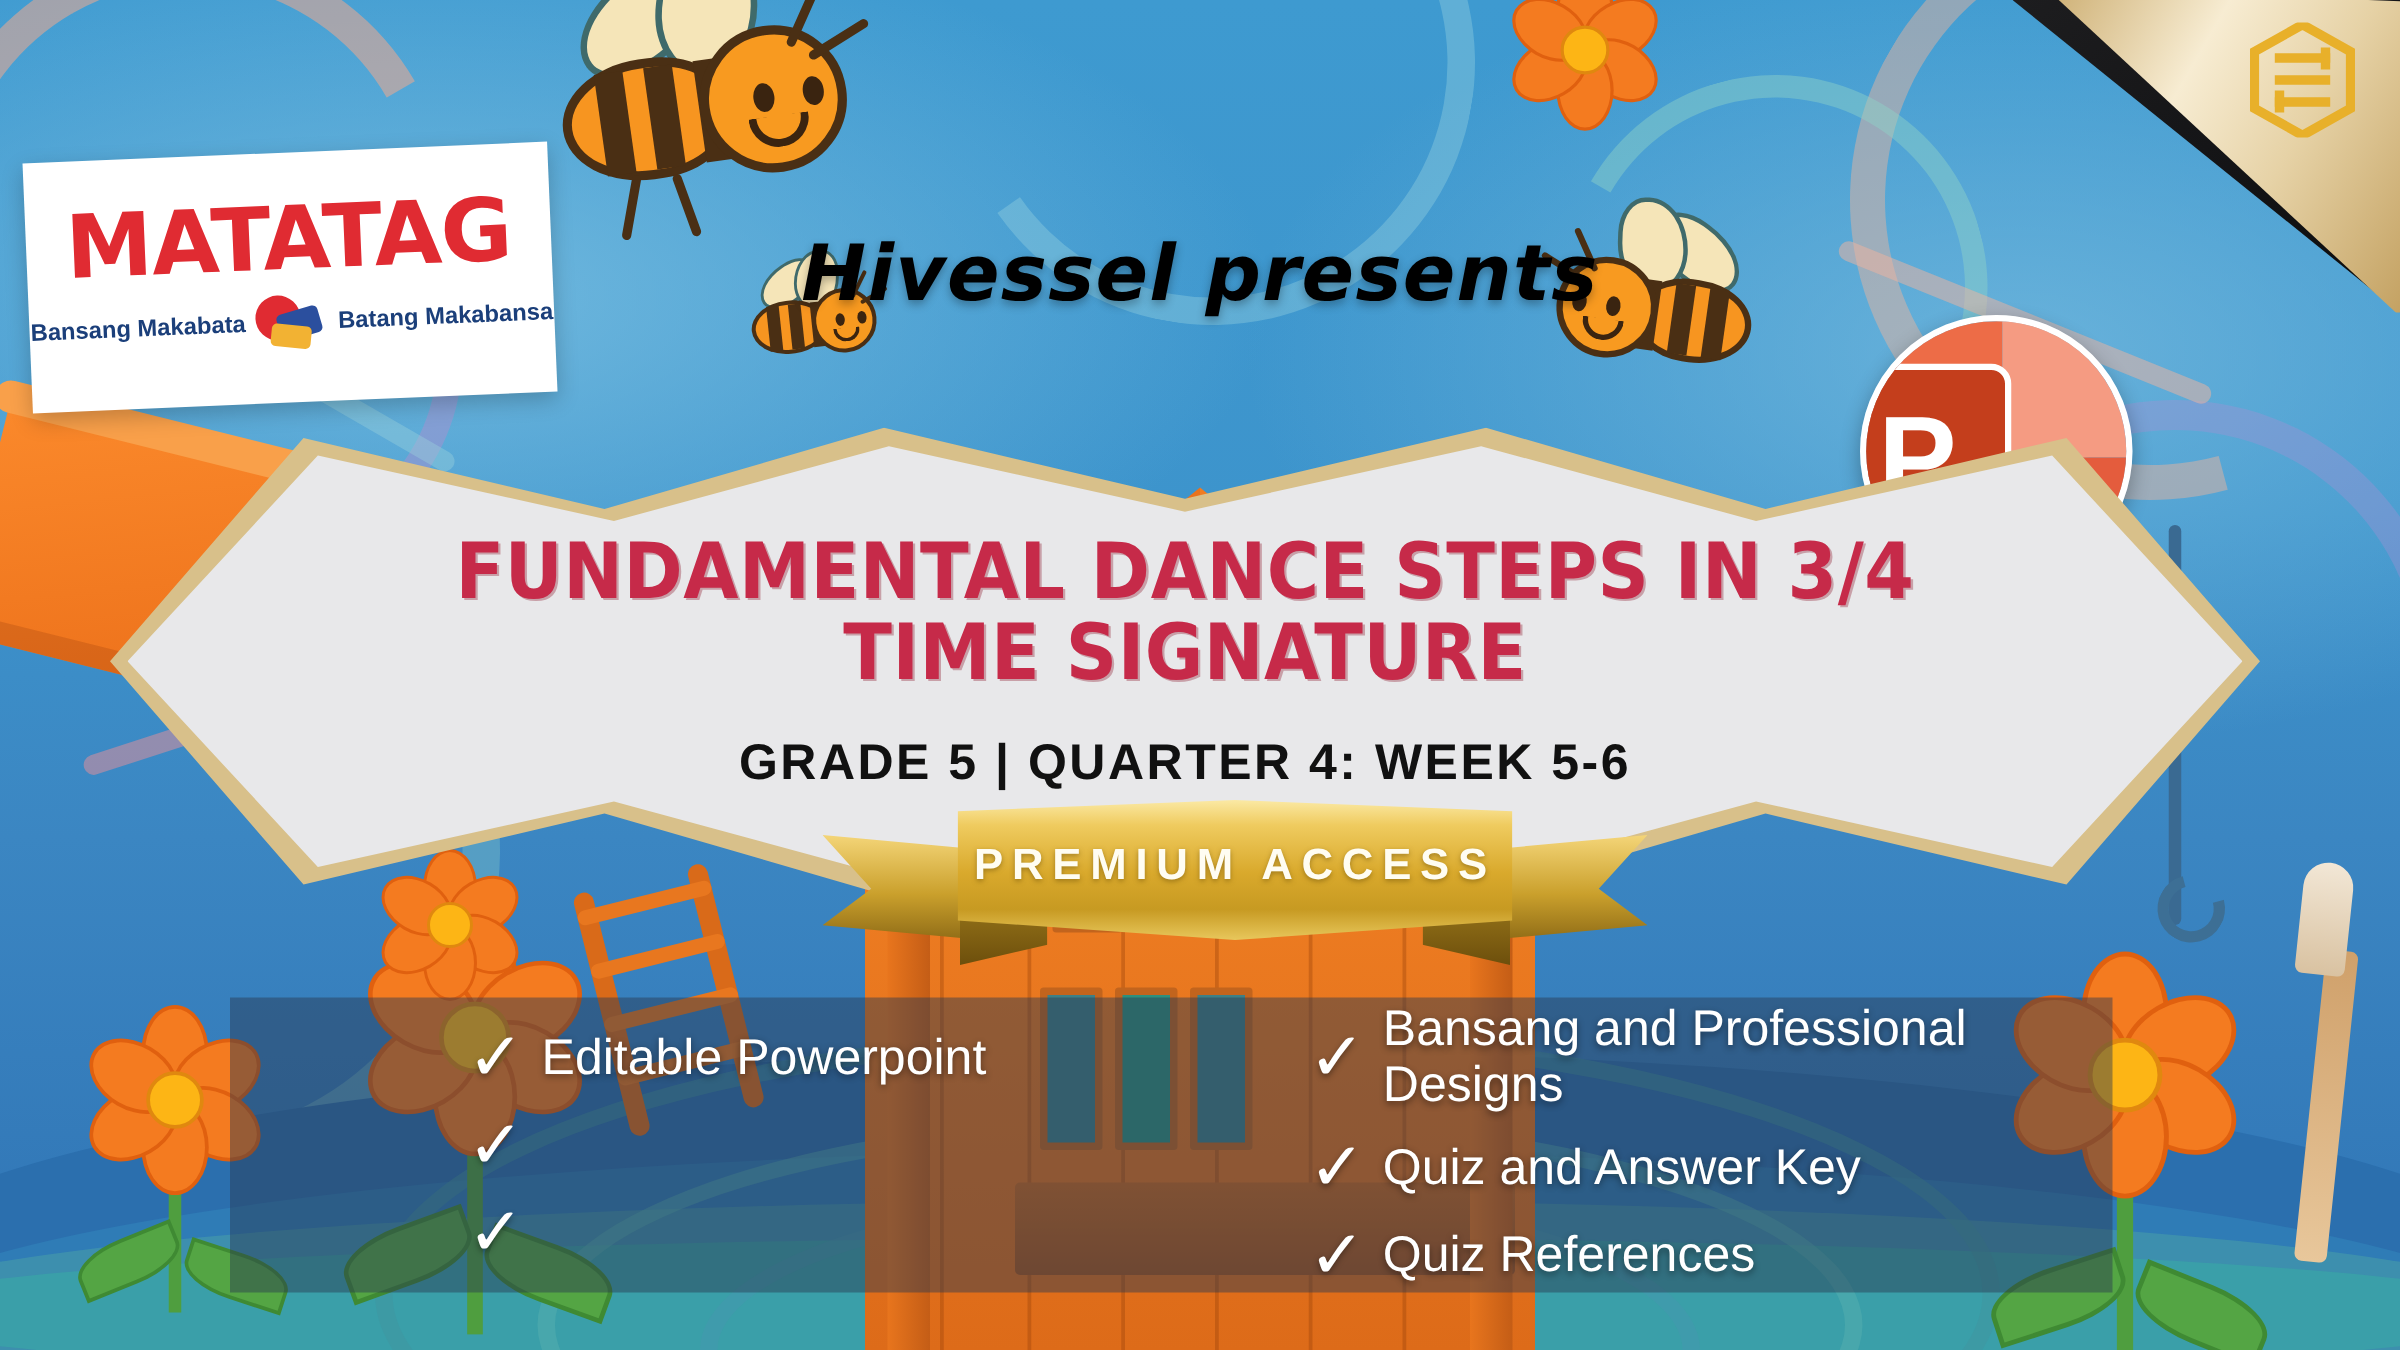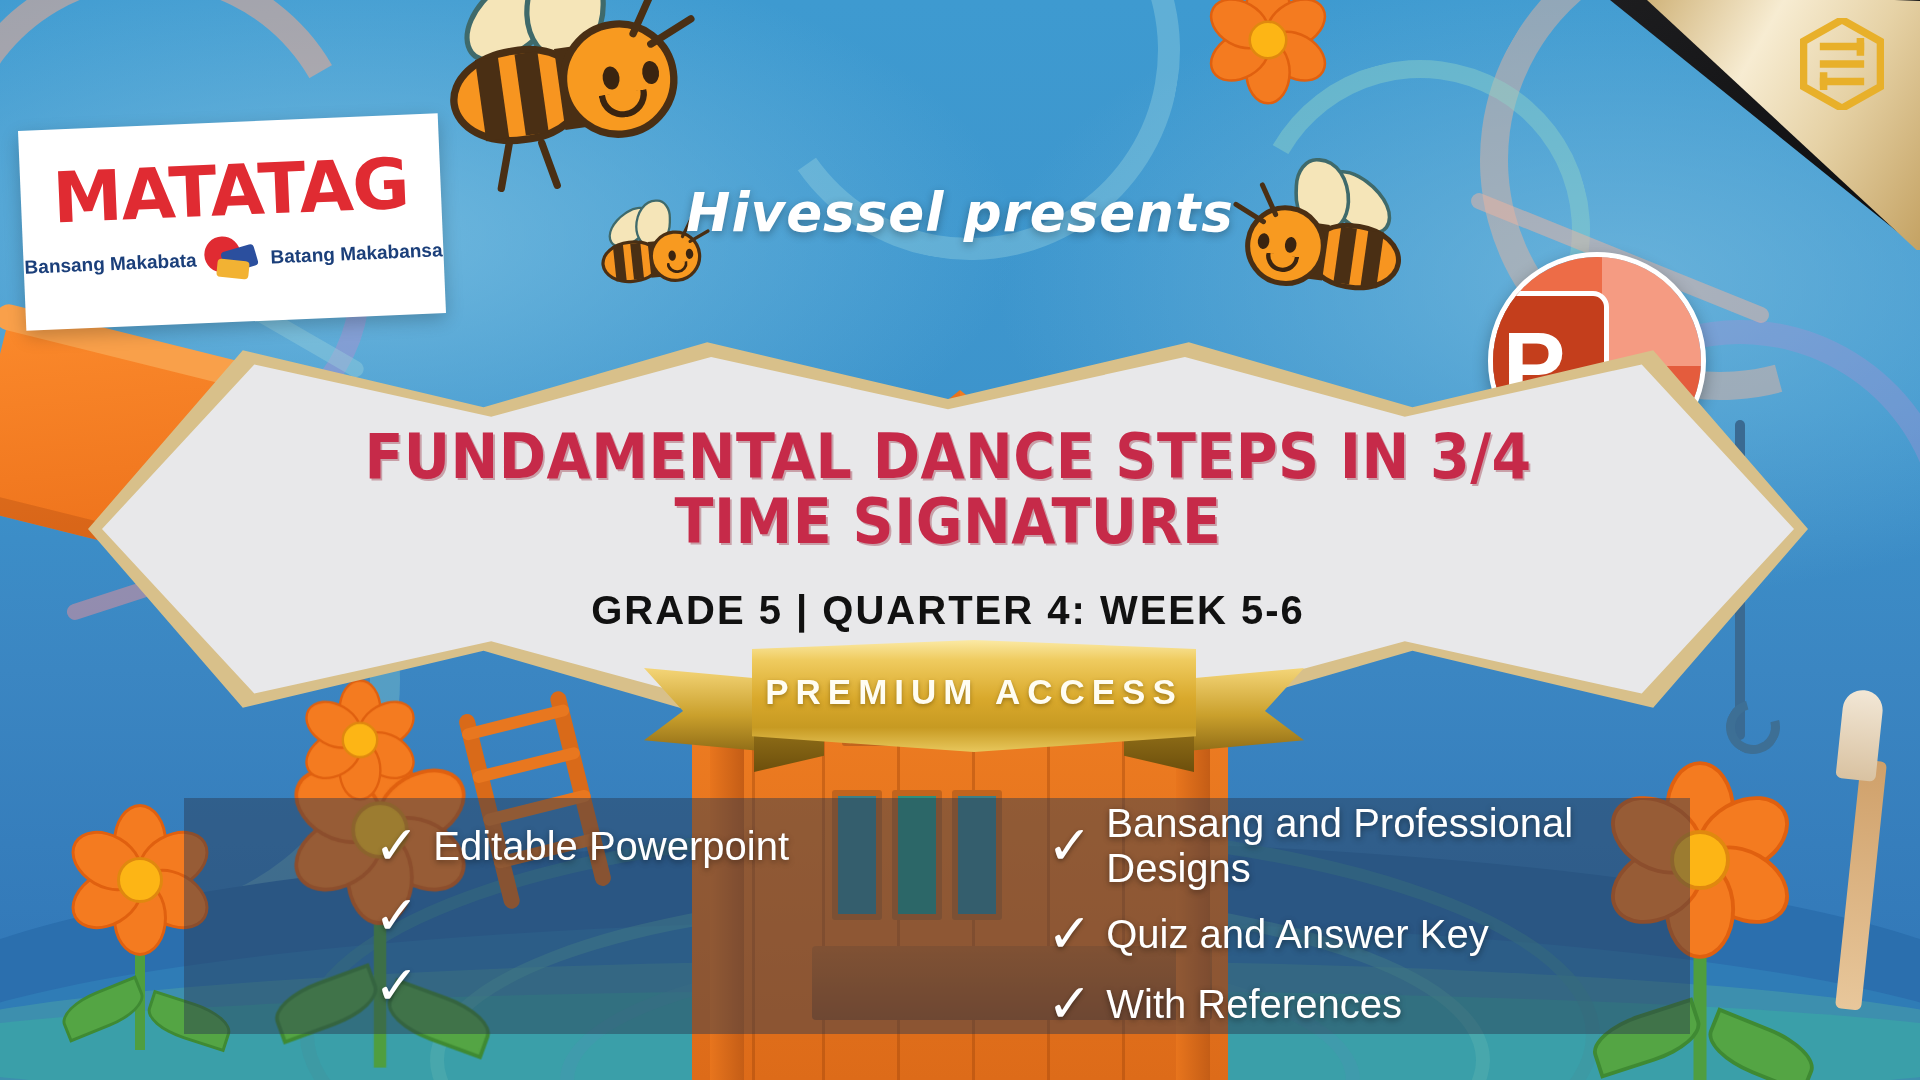--- a/index.html
+++ b/index.html
@@ -99,42 +99,42 @@
                 clip-path:polygon(100% 0,100% 100%, 0 0); }
   .curl .paper { position:absolute; right:-10px; top:-16px; width:300px; height:290px;
                  background:linear-gradient(120deg,#c9a96a 0%,#f7ecd2 35%,#e6d2a6 60%,#bf9b59 100%);
                  clip-path:polygon(100% 6%, 100% 96%, 2% 2%);
                  transform:rotate(0deg); box-shadow:-6px 6px 14px rgba(0,0,0,.35); }
   .hexlogo { position:absolute; right:36px; top:18px; width:84px; height:92px; }
 
   
   .presents { position:absolute; left:0; right:0; top:182px; text-align:center;
               font-family:"DejaVu Sans", sans-serif; font-weight:700; font-style:italic;
-              font-size:53px; color:#ffffff; letter-spacing:1px;
+              font-size:62px; color:#000000; letter-spacing:1px;
               text-shadow:0 3px 8px rgba(0,0,0,.30); }
 
   
   .banner { position:absolute; left:88px; top:326px; width:1720px; height:406px; }
   .banner .plate { position:absolute; inset:0; background:#d8c08a;
      clip-path:polygon(0% 50%, 9% 6%, 23% 20%, 36% 4%, 50% 18%, 64% 4%, 77% 20%, 91% 6%, 100% 50%,
                         91% 94%, 77% 80%, 64% 96%, 50% 82%, 36% 96%, 23% 80%, 9% 94%);
      filter:drop-shadow(0 8px 14px rgba(0,0,0,.28)); }
   .banner .inner { position:absolute; inset:16px 14px; background:#e8e8ea;
      clip-path:polygon(0% 50%, 9% 6%, 23% 20%, 36% 4%, 50% 18%, 64% 4%, 77% 20%, 91% 6%, 100% 50%,
                         91% 94%, 77% 80%, 64% 96%, 50% 82%, 36% 96%, 23% 80%, 9% 94%); }
   .banner .content { position:absolute; inset:0; display:flex; flex-direction:column;
                      align-items:center; justify-content:center; padding:0 170px; }
   .title { font-family:"DejaVu Sans", sans-serif; font-weight:800; font-size:62px; line-height:1.04;
            color:#c62a49; text-align:center; letter-spacing:.5px;
            text-shadow:2px 2px 0 rgba(140,25,45,.35); transform:scaleX(.92); }
   .subtitle { margin-top:34px; font-family:"Liberation Sans", sans-serif; font-weight:700;
               font-size:40px; letter-spacing:2px; color:#111; text-align:center; }
 
   
-  .ribbon { position:absolute; left:644px; top:640px; width:660px; height:128px; }
+  .ribbon { position:absolute; left:658px; top:640px; width:660px; height:128px; }
   .rb-tailL, .rb-tailR { position:absolute; top:28px; width:150px; height:86px;
       background:linear-gradient(180deg,#f4d578,#caa02c 55%,#8d6a16); }
   .rb-tailL { left:0; clip-path:polygon(0 0,100% 16%,100% 100%,0 84%, 26% 50%); }
   .rb-tailR { right:0; clip-path:polygon(100% 0,0 16%,0 100%,100% 84%, 74% 50%); }
   .rb-foldL, .rb-foldR { position:absolute; top:74px; width:70px; height:58px;
       background:linear-gradient(180deg,#9d7a1c,#6d4f0c); }
   .rb-foldL { left:110px; clip-path:polygon(0 0,100% 0,100% 72%,0 100%); }
   .rb-foldR { right:110px; clip-path:polygon(0 0,100% 0,100% 100%,0 72%); }
   .rb-main { position:absolute; left:108px; right:108px; top:0; height:112px;
       background:linear-gradient(180deg,#fbe9a4 0%,#efcb5f 18%,#d9a92c 52%,#c79a22 78%,#e8c75c 100%);
@@ -414,18 +414,18 @@
       <div class="frow">
         <span class="chk">✓</span>
         <span class="flabel">Bansang and Professional Designs</span>
       </div>
       <div class="frow">
         <span class="chk">✓</span>
         <span class="flabel">Quiz and Answer Key</span>
       </div>
       <div class="frow">
         <span class="chk">✓</span>
-        <span class="flabel">With References</span>
+        <span class="flabel">Quiz References</span>
       </div>
     </div>
   </div>
 
 </div>
 
 </body></html>

